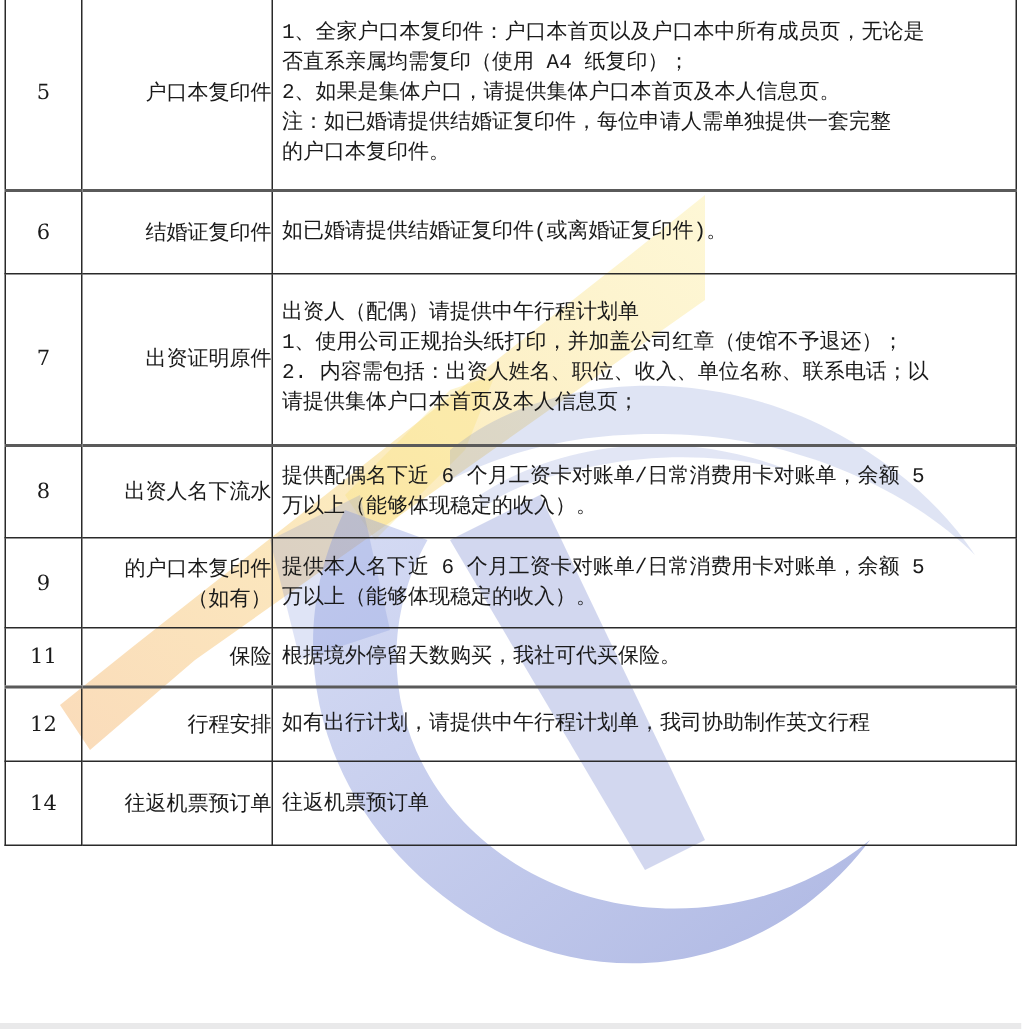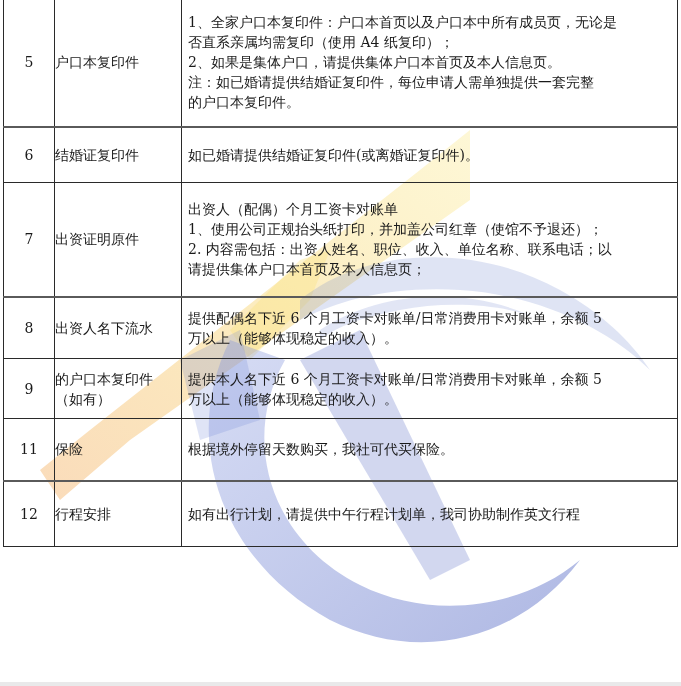--- a/index.html
+++ b/index.html
@@ -39,22 +39,22 @@
       font-size: 14px;
       line-height: 20px;
       padding: 0;
       vertical-align: middle;
       background: transparent;
     }
     .doc-table tr.thick-top td {
       border-top: 2.5px solid #5a5a5a;
     }
     .col-no { width: 51px; text-align: center; }
-    .col-name { width: 127px; text-align: left; }
-    .col-desc { text-align: left; padding-left: 6px !important; padding-right: 4px !important; }
+    .col-name { width: 127px; text-align: right; }
+    .col-desc { text-align: left; padding-left: 6px !important; padding-right: 4px !important; font-family: Liberation Mono, monospace; }
     .line { display: block; white-space: nowrap; }
     .name-inner { display: block; }
     .bottom-strip {
       position: absolute;
       left: 0;
       top: 682px;
       width: 681px;
       height: 4px;
       background: #e9e9ea;
       z-index: 1;
@@ -116,21 +116,21 @@
       <td class="col-desc">
         <span class="line">如已婚请提供结婚证复印件(或离婚证复印件)。</span>
       </td>
     </tr>
     <tr style="height:114px">
       <td class="col-no">7</td>
       <td class="col-name">
         <span class="name-inner">出资证明原件</span>
       </td>
       <td class="col-desc">
-        <span class="line">出资人（配偶）个月工资卡对账单</span>
+        <span class="line">出资人（配偶）请提供中午行程计划单</span>
         <span class="line">1、使用公司正规抬头纸打印，并加盖公司红章（使馆不予退还）；</span>
         <span class="line">2. 内容需包括：出资人姓名、职位、收入、单位名称、联系电话；以</span>
         <span class="line">请提供集体户口本首页及本人信息页；</span>
       </td>
     </tr>
     <tr class="thick-top" style="height:62px">
       <td class="col-no">8</td>
       <td class="col-name">
         <span class="name-inner">出资人名下流水</span>
       </td>
@@ -143,34 +143,43 @@
       <td class="col-no">9</td>
       <td class="col-name">
         <span class="name-inner">的户口本复印件</span>
         <span class="name-inner">（如有）</span>
       </td>
       <td class="col-desc">
         <span class="line">提供本人名下近 6 个月工资卡对账单/日常消费用卡对账单，余额 5</span>
         <span class="line">万以上（能够体现稳定的收入）。</span>
       </td>
     </tr>
-    <tr style="height:62px">
+    <tr style="height:39px">
       <td class="col-no">11</td>
       <td class="col-name">
         <span class="name-inner">保险</span>
       </td>
       <td class="col-desc">
         <span class="line">根据境外停留天数购买，我社可代买保险。</span>
       </td>
     </tr>
-    <tr class="thick-top" style="height:66px">
+    <tr class="thick-top" style="height:50px">
       <td class="col-no">12</td>
       <td class="col-name">
         <span class="name-inner">行程安排</span>
       </td>
       <td class="col-desc">
         <span class="line">如有出行计划，请提供中午行程计划单，我司协助制作英文行程</span>
       </td>
     </tr>
+    <tr style="height:56px">
+      <td class="col-no">14</td>
+      <td class="col-name">
+        <span class="name-inner">往返机票预订单</span>
+      </td>
+      <td class="col-desc">
+        <span class="line">往返机票预订单</span>
+      </td>
+    </tr>
   </tbody>
 </table>
 
 <div class="bottom-strip"></div>
 
 </body></html>

